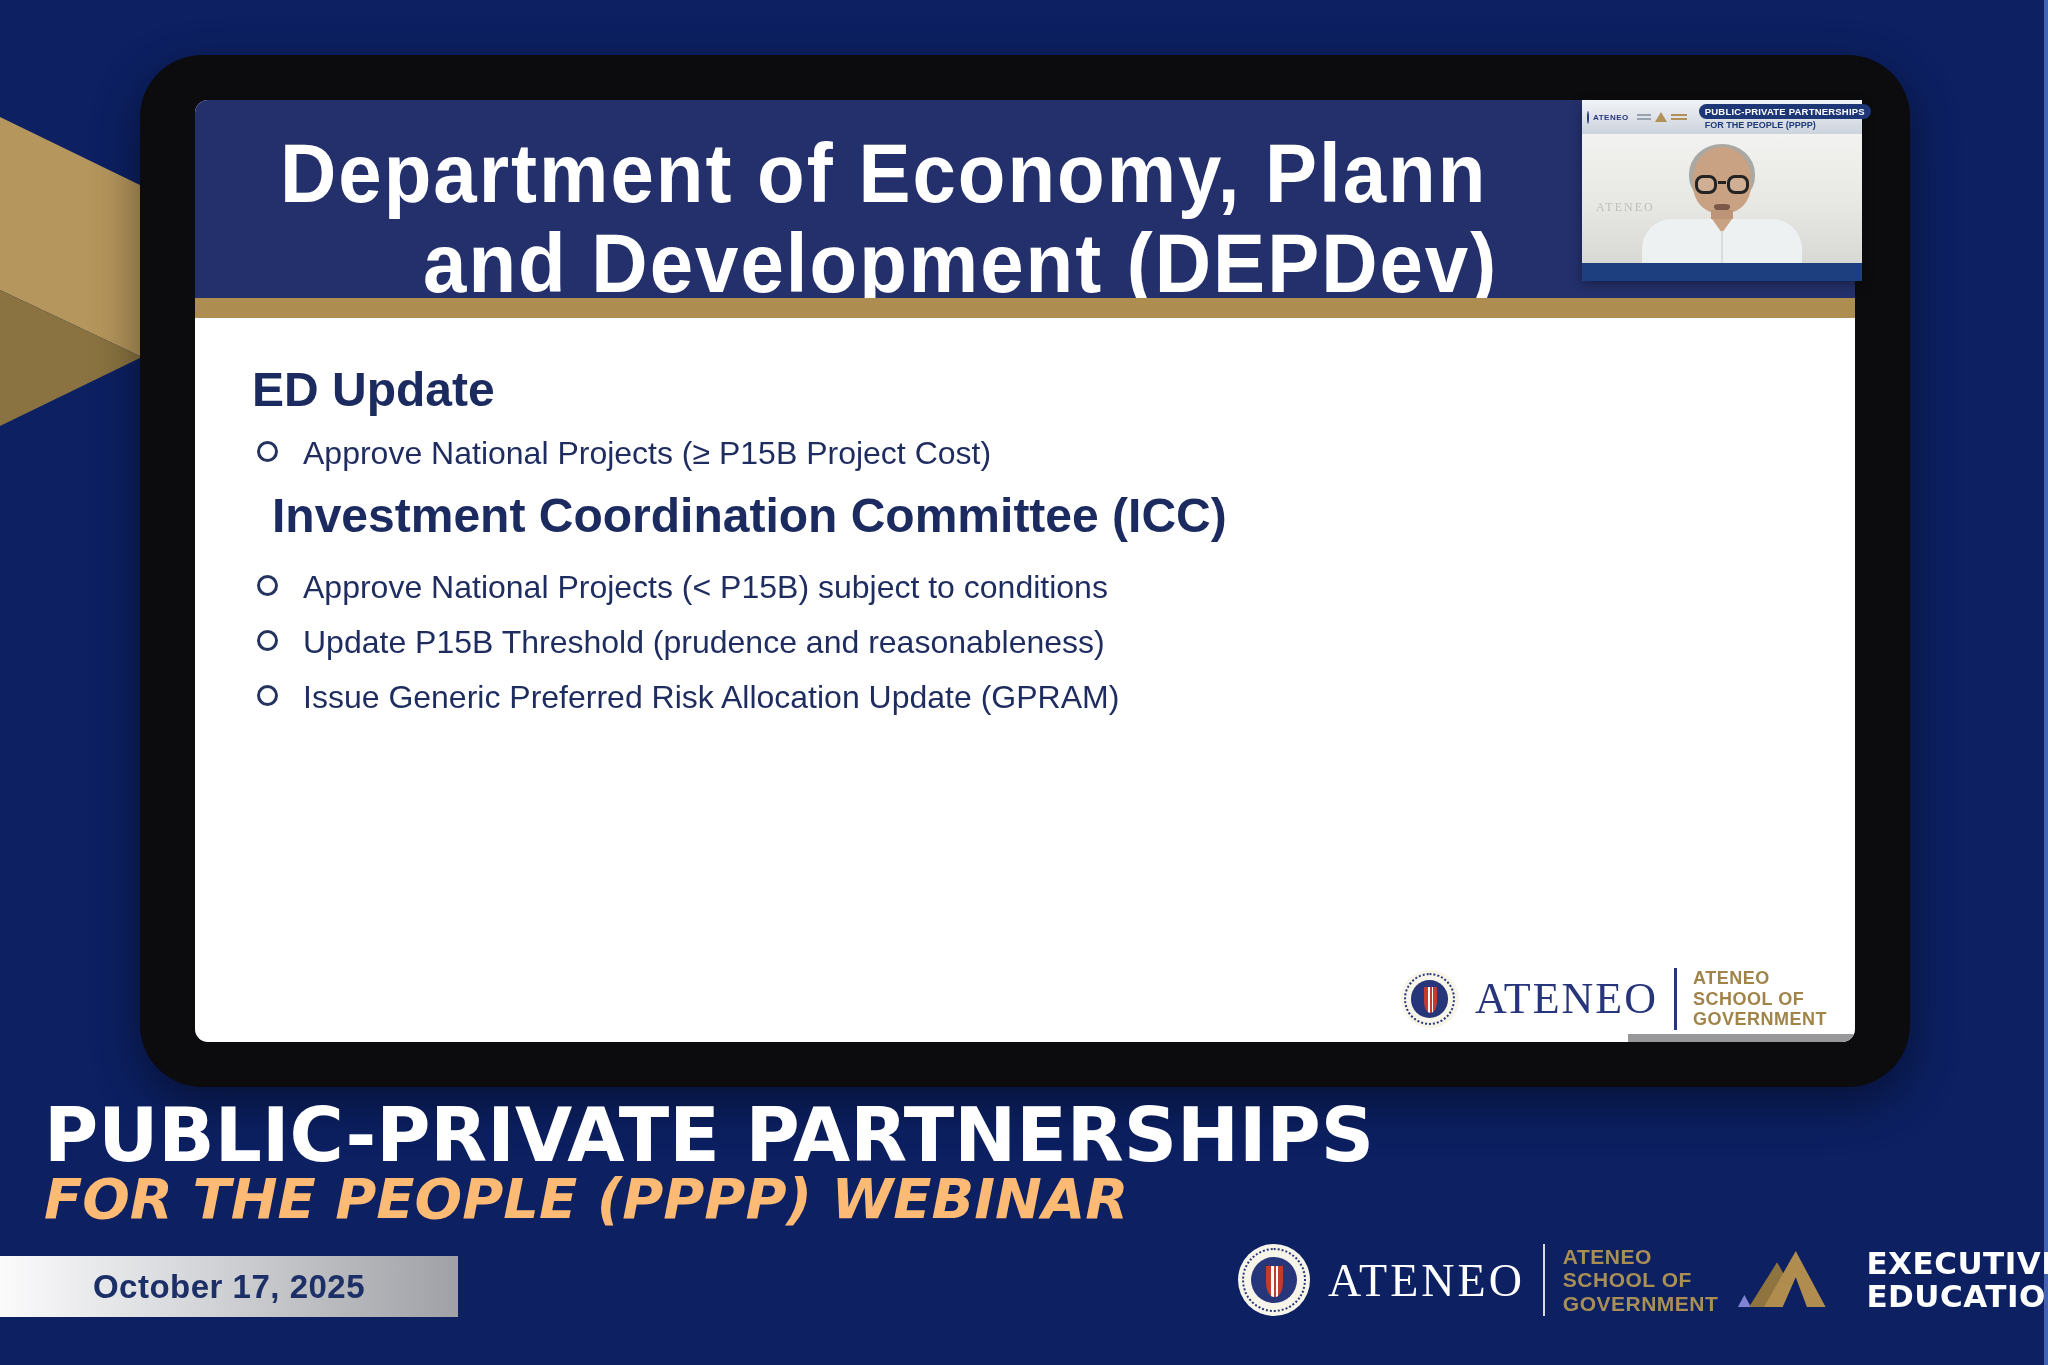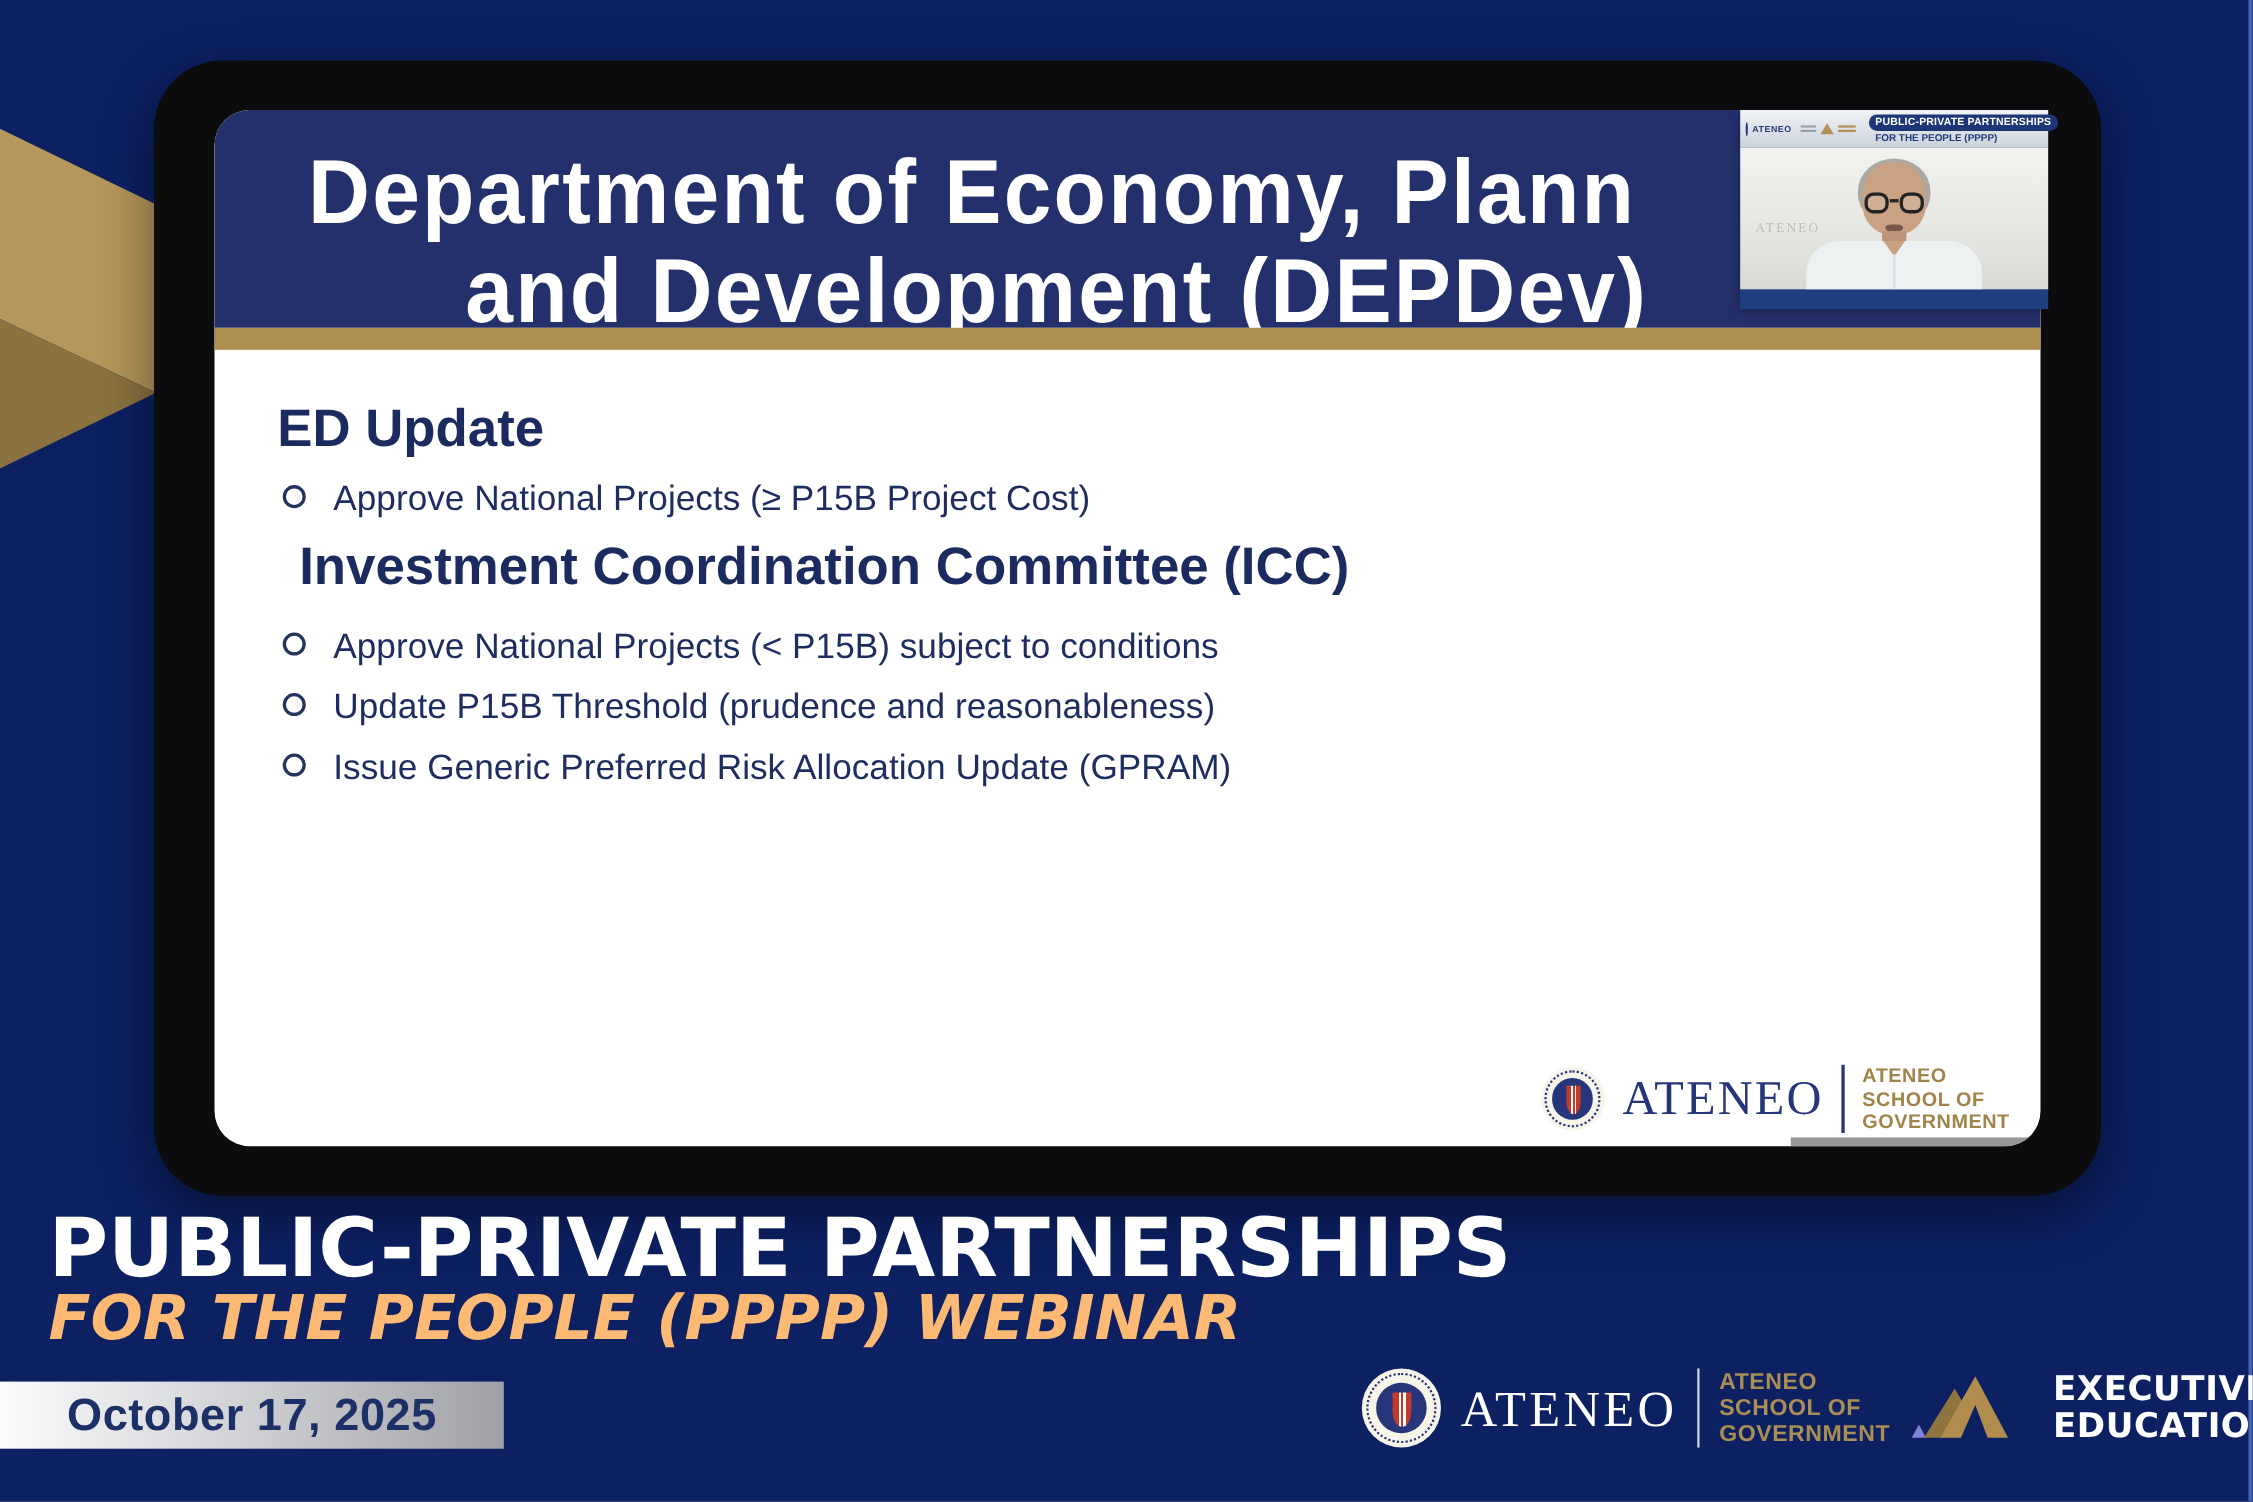--- a/index.html
+++ b/index.html
@@ -13,21 +13,21 @@
   .chev-dark  { background:#8a7340; clip-path:polygon(0 290px,100% 357px,0 426px); }
   .edge-line { position:absolute; right:0; top:0; width:4px; height:100%; background:#4462b4; }
 
   
   .tablet {
     position:absolute; left:140px; top:55px; width:1770px; height:1032px;
     background:#0c0c0e; border-radius:62px; box-shadow:0 16px 48px rgba(0,0,0,.45);
   }
   .slide {
     position:absolute; left:55px; top:45px; width:1660px; height:942px;
-    background:#ffffff; border-radius:32px; overflow:hidden;
+    background:#ffffff; border-radius:13px; overflow:hidden;
   }
   .slide-header { position:absolute; top:0; left:0; right:0; height:198px; background:#24306b; }
   .title-line { position:absolute; color:#fff; font-weight:700; font-size:78px; letter-spacing:2px;
                 white-space:nowrap; transform:scaleY(1.06); transform-origin:top left; }
   .title-l1 { left:85px;  top:26px; }
   .title-l2 { left:228px; top:116px; }
   .gold-bar { position:absolute; top:198px; left:0; right:0; height:20px; background:#ad8d50; }
 
   .sec-heading { position:absolute; left:57px; font-size:48px; font-weight:700; color:#1c2b5f; white-space:nowrap; }
   .h-ed  { top:262px; }
@@ -97,21 +97,21 @@
   .wc-bottom { height:18px; background:#1d3f80; }
 
   
   .footer-title { position:absolute; left:44px; top:1092px; font-family:"DejaVu Sans", sans-serif;
                   font-weight:700; font-size:74px; color:#fff; white-space:nowrap; }
   .footer-subtitle { position:absolute; left:44px; top:1166px; font-family:"DejaVu Sans", sans-serif;
                   font-weight:700; font-style:italic; font-size:56px; color:#fdba74; white-space:nowrap; }
   .date-badge { position:absolute; left:0; top:1256px; width:458px; height:61px;
                 background:linear-gradient(90deg,#fbfbfc 0%,#dcdde0 35%,#9fa1a6 100%);
                 display:flex; align-items:center; justify-content:center; }
-  .date-text { font-size:41px; font-weight:700; color:#1c2f66; letter-spacing:.5px; }
+  .date-text { font-size:33px; font-weight:700; color:#1c2f66; letter-spacing:.5px; }
 
   .footer-brand { position:absolute; left:1238px; top:1236px; height:88px; display:flex; align-items:center; gap:18px; }
   .fb-wordmark { font-family:"Liberation Serif", serif; font-size:46px; color:#fff; letter-spacing:3px; }
   .fb-div { width:2px; height:72px; background:#d6dade; }
   .fb-school { font-size:21px; font-weight:700; color:#a98e55; line-height:1.12; letter-spacing:.5px; }
   .fb-exec { font-family:"DejaVu Sans", sans-serif; font-size:31px; font-weight:700; color:#fff; line-height:1.08; letter-spacing:.5px; }
   .mountain { width:112px; height:68px; }
 </style>
 </head>
 <body>

